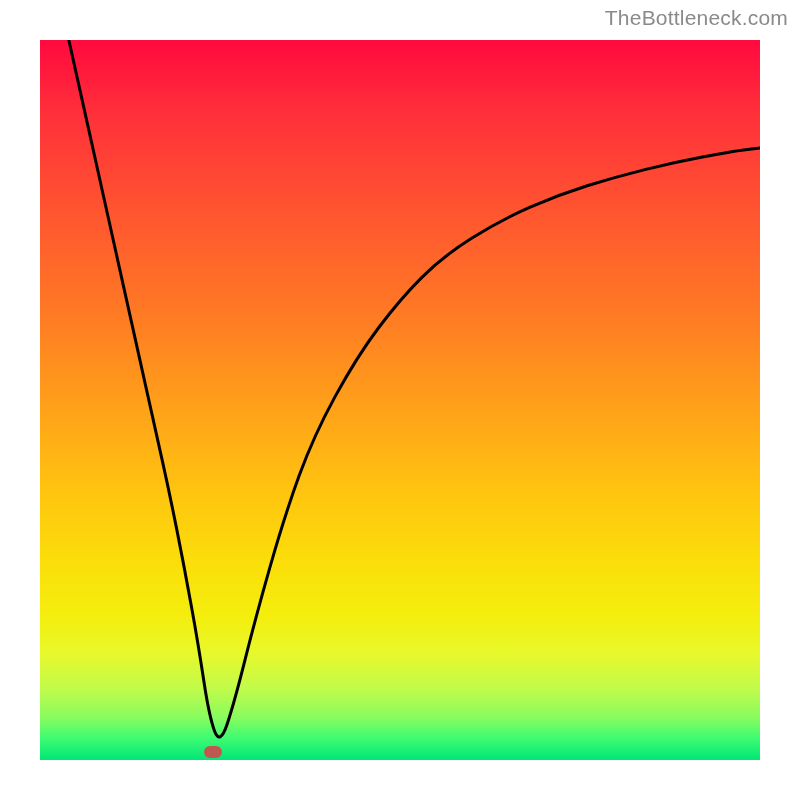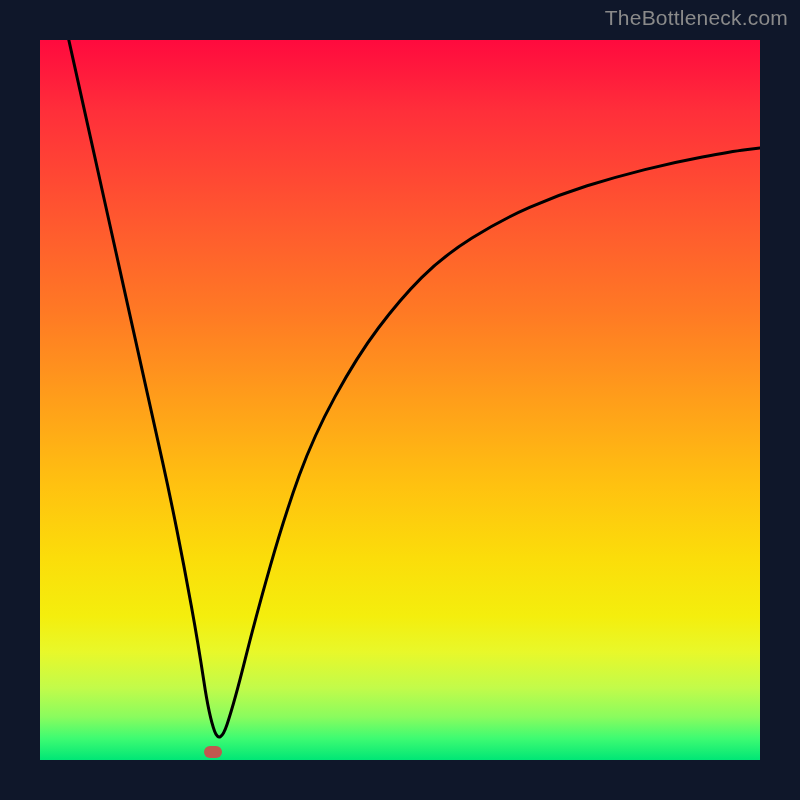--- a/index.html
+++ b/index.html
@@ -10,21 +10,21 @@
     background: #000;
     overflow: hidden;
     font-family: Arial, Helvetica, sans-serif;
   }
   .frame {
     position: absolute;
     top: 0;
     left: 0;
     width: 800px;
     height: 800px;
-    background: #0f172a;
+    background: #ffffff;
   }
   .plot {
     position: absolute;
     left: 40px;
     top: 40px;
     width: 720px;
     height: 720px;
     
     background: linear-gradient(to bottom,
       #ff0a3e 0%,

